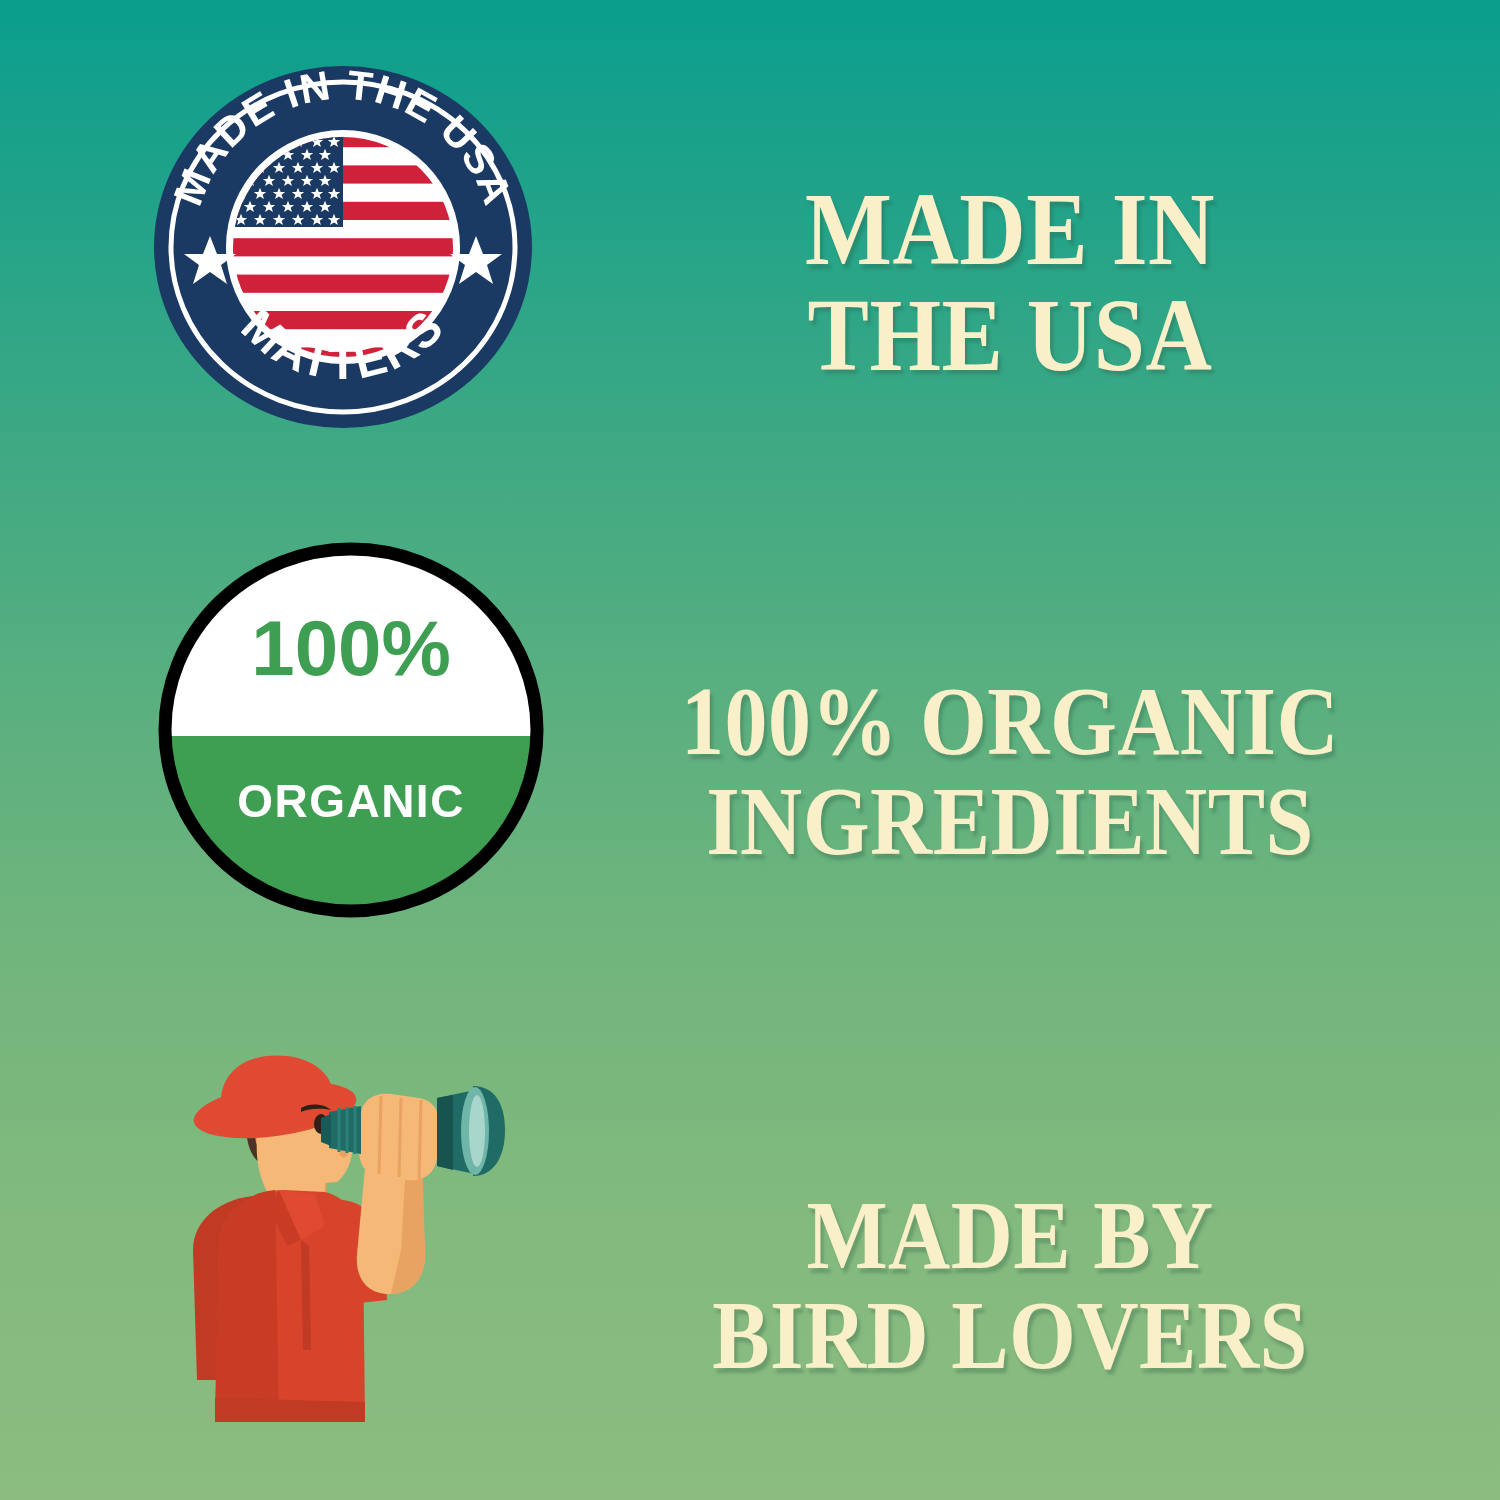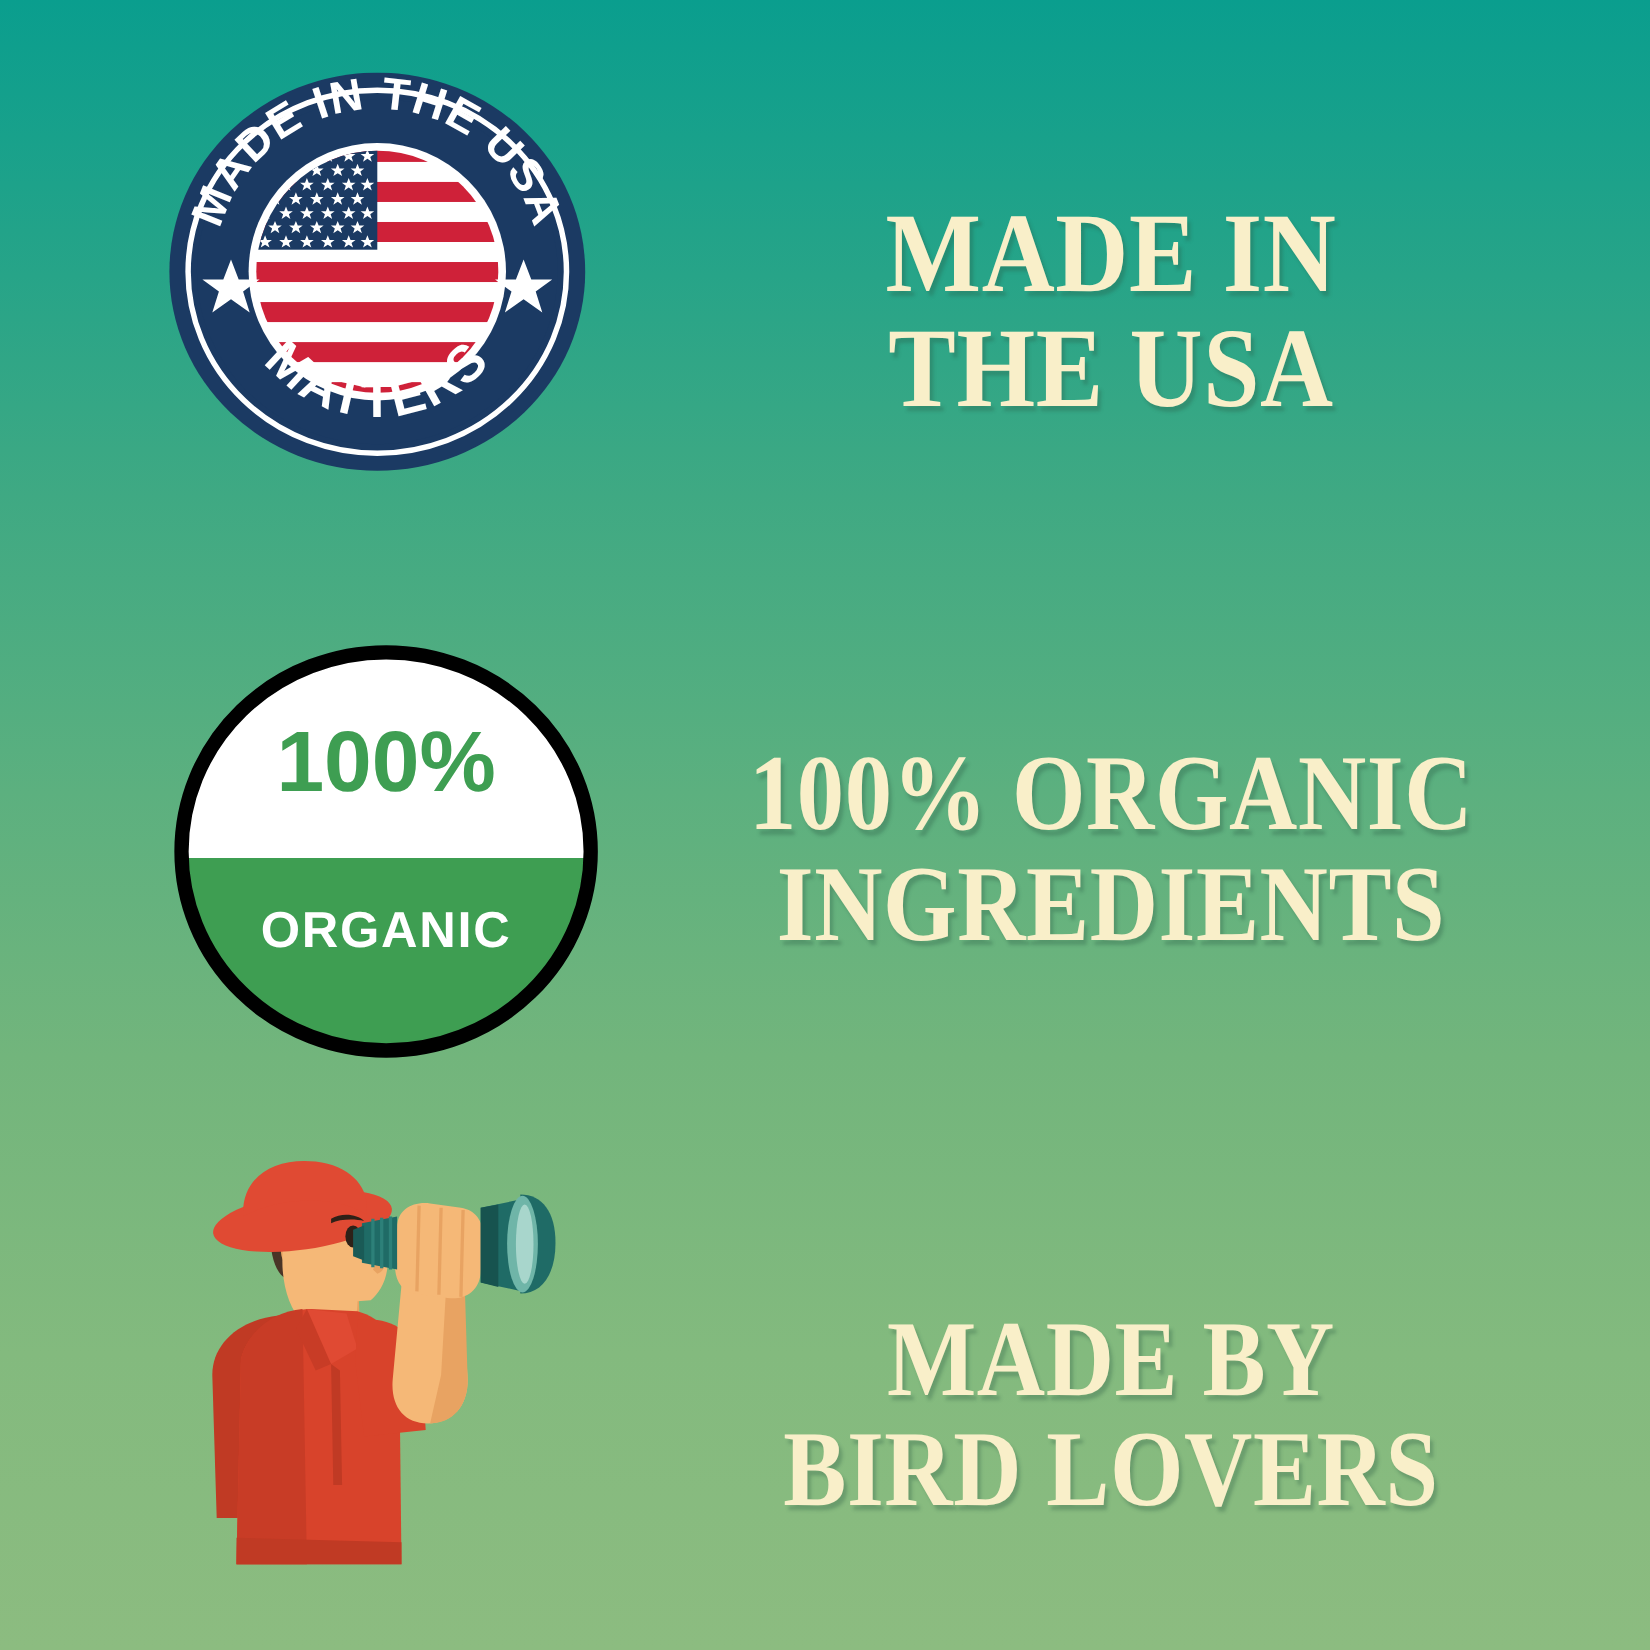--- a/index.html
+++ b/index.html
@@ -50,21 +50,21 @@
     left:620px;top:1186px;width:780px;
     font-size:86px;
     transform:scaleY(1.14);
     transform-origin:top center;
   }
 
   
   #usa-badge{position:absolute;left:153px;top:66px;width:380px;height:363px;}
 
   
-  #organic-badge{position:absolute;left:156px;top:584px;width:390px;height:380px;text-align:right;}
+  #organic-badge{position:absolute;left:156px;top:540px;width:390px;height:380px;text-align:right;}
 
   
   #birder{position:absolute;left:175px;top:1050px;width:345px;height:390px;}
 </style>
 </head>
 <body>
 
 <div id="poster">
 
   <div id="usa-badge">

